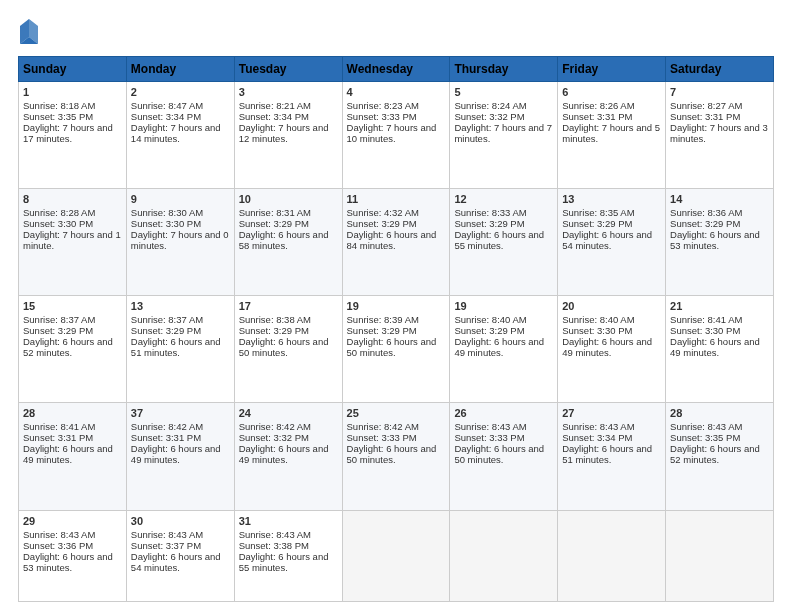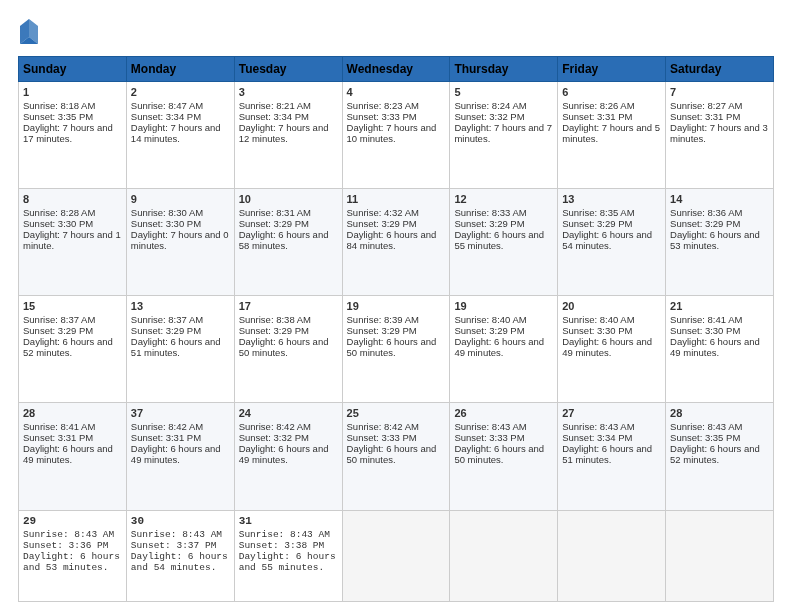--- a/index.html
+++ b/index.html
@@ -94,21 +94,20 @@
       font-size: 11px;
       font-weight: bold;
       display: block;
       margin-bottom: 2px;
     }
     .empty-cell {
       background: #f5f5f5 !important;
     }
     .last-row td {
       height: 75px;
-      font-family: Liberation Mono, monospace;
     }
   </style>
 </head>
 <body>
 
 <div class="page">
   <div class="header">
     <div class="logo">
       <svg class="logo-icon" viewBox="0 0 22 28" xmlns="http://www.w3.org/2000/svg">
         <polygon points="2,26 20,26 20,8 11,1 2,8" fill="#2a6db5" opacity="0.15"></polygon>

